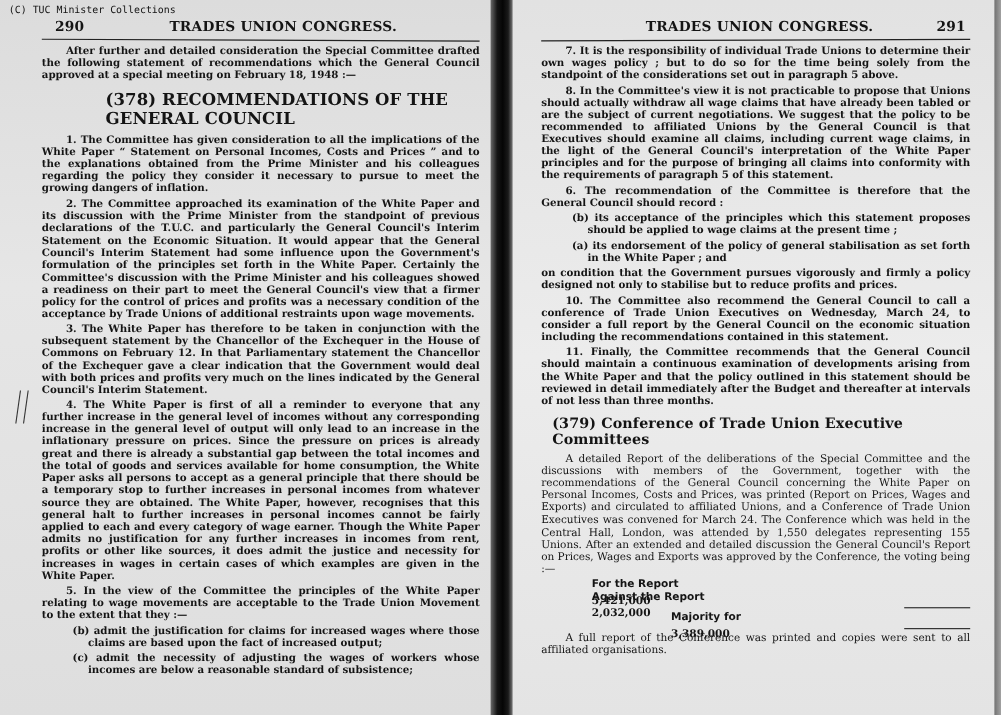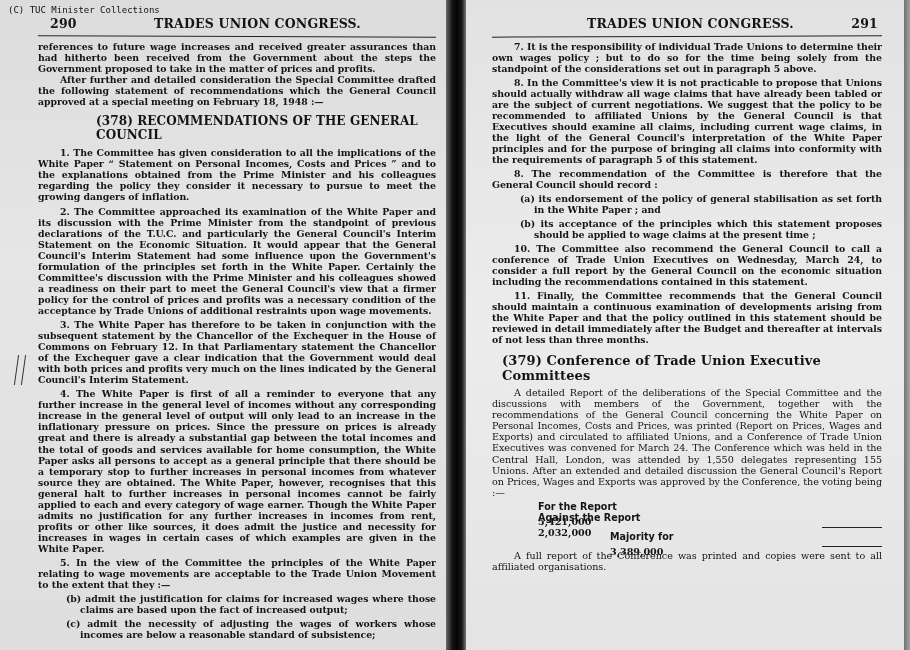--- a/index.html
+++ b/index.html
@@ -48,21 +48,21 @@
     margin:0; font-size:9.35px; line-height:11.05px; text-align:justify;
     font-weight:bold; letter-spacing:-.05px;
   }
   .right p.t { font-weight:normal; font-size:9.6px; line-height:11.1px; }
   .right .tight p.t { font-weight:bold; font-size:9.35px; line-height:11px; }
   p.ind { text-indent:22px; }
   p.gap { margin-top:3px; }
   .sub { margin-left:28px; }
   .sub p.t { text-indent:-14px; padding-left:14px; }
   .sec-head {
-    font-weight:bold; font-size:12px; margin:7px 0 5px 0; letter-spacing:.1px;
+    font-weight:bold; font-size:15px; margin:7px 0 5px 0; letter-spacing:.1px;
   }
   .left .sec-head { padding-left:58px; }
   .right .sec-head.s379 { padding-left:10px; font-size:13px; margin:8px 0 4px 0; }
   .vote { margin:3px 0 0 42px; font-weight:bold; font-size:9.6px; font-family:"DejaVu Sans","Liberation Sans",sans-serif; }
   .vote .row { display:flex; align-items:baseline; height:11px;flex-direction:column; }
   .vote .lbl { white-space:nowrap; }
   .vote .dots { flex:1; border-bottom:1px dotted #444; margin:0 4px 3px 4px; }
   .vote .val { width:62px; text-align:left; font-family:"DejaVu Serif",serif; }
   .vote .sumline { margin:4px 0 3px auto; width:60px; border-top:1px solid #222; }
   .vote .majrow { padding-left:72px; }
@@ -77,21 +77,20 @@
 <div class="spread">
 
   <div class="page left">
     <div class="margin-mark"></div>
     <div class="running-head">
       <span class="pno">290</span>
       <span class="title">TRADES UNION CONGRESS.</span>
     </div>
     <div class="rule"></div>
 
-    <p class="t">references to future wage increases and received greater assurances than had hitherto been received from the Government about the steps the Government proposed to take in the matter of prices and profits.</p>
     <p class="t ind">After further and detailed consideration the Special Committee drafted the following statement of recommendations which the General Council approved at a special meeting on February 18, 1948 :—</p>
 
     <div class="sec-head">(378)  RECOMMENDATIONS OF THE GENERAL COUNCIL</div>
 
     <p class="t ind">1. The Committee has given consideration to all the implications of the White Paper “ Statement on Personal Incomes, Costs and Prices ” and to the explanations obtained from the Prime Minister and his colleagues regarding the policy they consider it necessary to pursue to meet the growing dangers of inflation.</p>
     <p class="t ind gap">2. The Committee approached its examination of the White Paper and its discussion with the Prime Minister from the standpoint of previous declarations of the T.U.C. and particularly the General Council's Interim Statement on the Economic Situation. It would appear that the General Council's Interim Statement had some influence upon the Government's formulation of the principles set forth in the White Paper. Certainly the Committee's discussion with the Prime Minister and his colleagues showed a readiness on their part to meet the General Council's view that a firmer policy for the control of prices and profits was a necessary condition of the acceptance by Trade Unions of additional restraints upon wage movements.</p>
     <p class="t ind gap">3. The White Paper has therefore to be taken in conjunction with the subsequent statement by the Chancellor of the Exchequer in the House of Commons on February 12. In that Parliamentary statement the Chancellor of the Exchequer gave a clear indication that the Government would deal with both prices and profits very much on the lines indicated by the General Council's Interim Statement.</p>
     <p class="t ind gap">4. The White Paper is first of all a reminder to everyone that any further increase in the general level of incomes without any corresponding increase in the general level of output will only lead to an increase in the inflationary pressure on prices. Since the pressure on prices is already great and there is already a substantial gap between the total incomes and the total of goods and services available for home consumption, the White Paper asks all persons to accept as a general principle that there should be a temporary stop to further increases in personal incomes from whatever source they are obtained. The White Paper, however, recognises that this general halt to further increases in personal incomes cannot be fairly applied to each and every category of wage earner. Though the White Paper admits no justification for any further increases in incomes from rent, profits or other like sources, it does admit the justice and necessity for increases in wages in certain cases of which examples are given in the White Paper.</p>
     <p class="t ind gap">5. In the view of the Committee the principles of the White Paper relating to wage movements are acceptable to the Trade Union Movement to the extent that they :—</p>
 
@@ -107,25 +106,26 @@
     <div class="right-edge-shadow"></div>
     <div class="running-head">
       <span class="title">TRADES UNION CONGRESS.</span>
       <span class="pno">291</span>
     </div>
     <div class="rule"></div>
 
     <div class="tight">
       <p class="t ind gap">7. It is the responsibility of individual Trade Unions to determine their own wages policy ; but to do so for the time being solely from the standpoint of the considerations set out in paragraph 5 above.</p>
       <p class="t ind gap">8. In the Committee's view it is not practicable to propose that Unions should actually withdraw all wage claims that have already been tabled or are the subject of current negotiations. We suggest that the policy to be recommended to affiliated Unions by the General Council is that Executives should examine all claims, including current wage claims, in the light of the General Council's interpretation of the White Paper principles and for the purpose of bringing all claims into conformity with the requirements of paragraph 5 of this statement.</p>
-      <p class="t ind gap">8. The recommendation of the Committee is therefore that the General Council should record :</p>
+      <p class="t ind gap">6. The recommendation of the Committee is therefore that the General Council should record :</p>
       <div class="sub">
+        <p class="t gap">(b) its acceptance of the principles which this statement proposes should be applied to wage claims at the present time ;</p>
         <p class="t gap">(a) its endorsement of the policy of general stabilisation as set forth in the White Paper ; and</p>
-        <p class="t gap">(b) its acceptance of the principles which this statement proposes should be applied to wage claims at the present time ;</p>
       </div>
+      <p class="t gap">on condition that the Government pursues vigorously and firmly a policy designed not only to stabilise but to reduce profits and prices.</p>
       <p class="t ind gap">10. The Committee also recommend the General Council to call a conference of Trade Union Executives on Wednesday, March 24, to consider a full report by the General Council on the economic situation including the recommendations contained in this statement.</p>
       <p class="t ind gap">11. Finally, the Committee recommends that the General Council should maintain a continuous examination of developments arising from the White Paper and that the policy outlined in this statement should be reviewed in detail immediately after the Budget and thereafter at intervals of not less than three months.</p>
     </div>
 
     <div class="sec-head s379">(379)  Conference of Trade Union Executive Committees</div>
     <p class="t ind">A detailed Report of the deliberations of the Special Committee and the discussions with members of the Government, together with the recommendations of the General Council concerning the White Paper on Personal Incomes, Costs and Prices, was printed (Report on Prices, Wages and Exports) and circulated to affiliated Unions, and a Conference of Trade Union Executives was convened for March 24. The Conference which was held in the Central Hall, London, was attended by 1,550 delegates representing 155 Unions. After an extended and detailed discussion the General Council's Report on Prices, Wages and Exports was approved by the Conference, the voting being :—</p>
 
     <div class="vote">
       <div class="row">
         <span class="lbl">For the Report</span>

